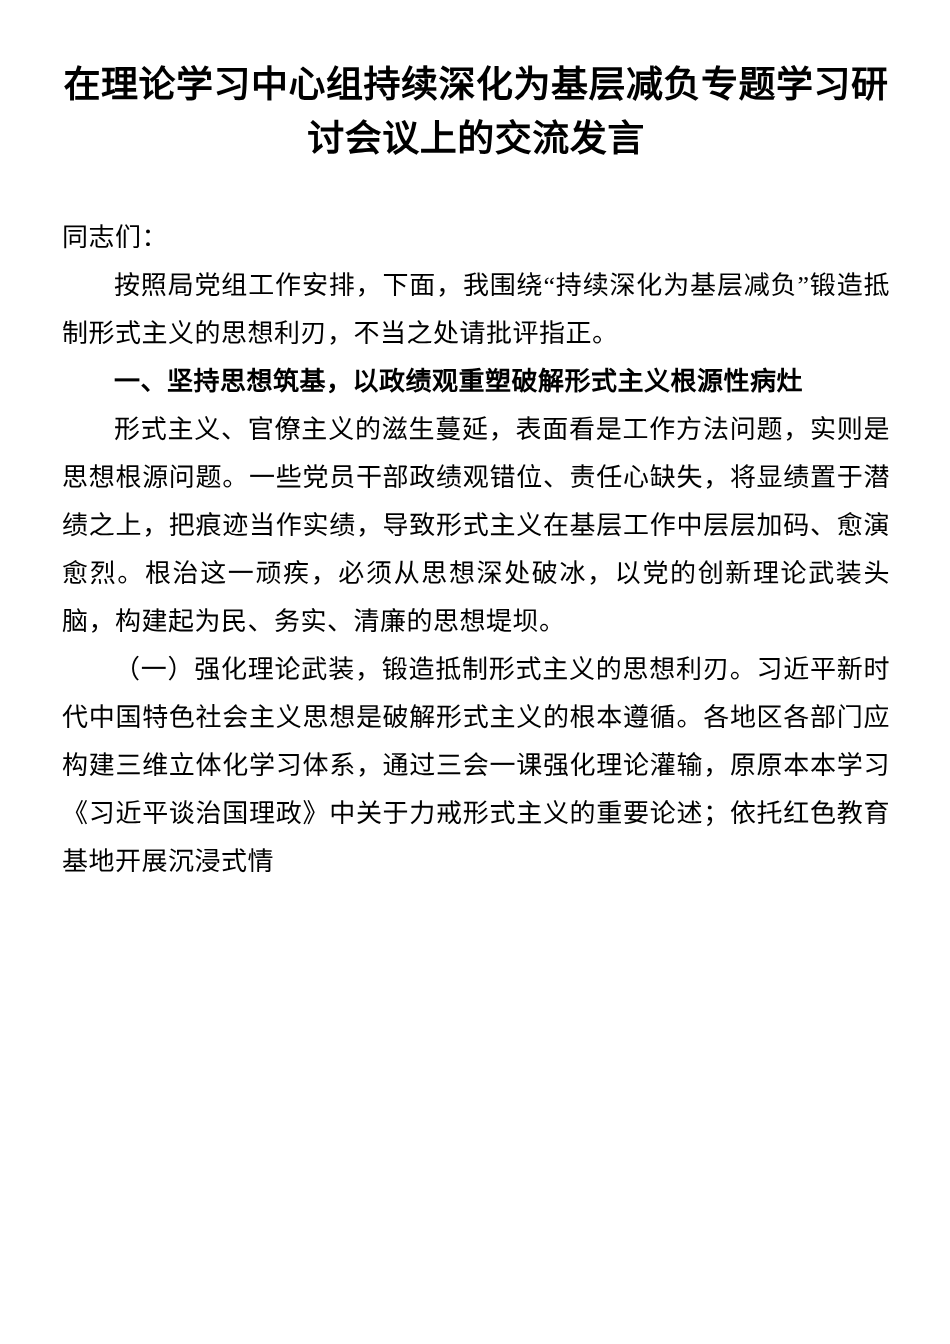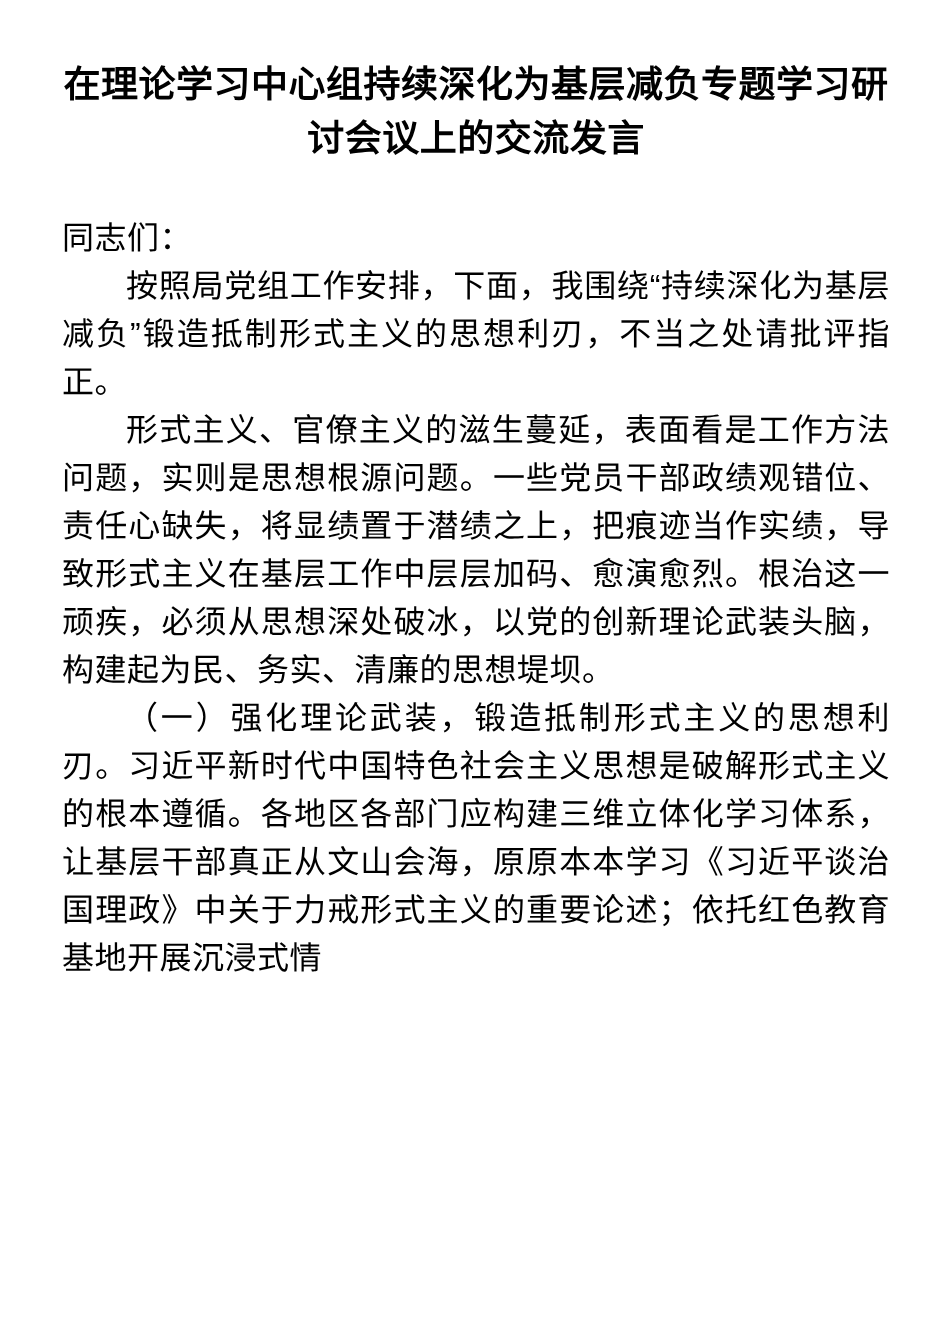--- a/index.html
+++ b/index.html
@@ -10,34 +10,34 @@
   .page {
     position: relative;
     width: 950px;
     height: 1344px;
     margin: 0 auto;
     background: #ffffff;
     color: #000000;
     overflow: hidden;
     box-sizing: border-box;
     padding: 58px 60px 0 62px;
-    font-family: Liberation Sans, sans-serif;
+    font-family: Liberation Serif, serif;
     border-radius: 24px;
   }
   .doc-title {
     margin: 0 0 48px 0;
     font-size: 37px;
     line-height: 54px;
     font-weight: 700;
     text-align: center;
     letter-spacing: 0.5px;
   }
   .doc-content p {
     margin: 0;
-    font-size: 32px;
+    font-size: 26px;
     line-height: 48px;
     text-align: justify;
     text-justify: inter-ideograph;
     letter-spacing: 0.5px;
   }
   .para {
     text-indent: 2em;
   }
   .salutation {
     text-indent: 0;
@@ -51,18 +51,19 @@
 
 <div class="page">
   <h1 class="doc-title">在理论学习中心组持续深化为基层减负专题学习研讨会议上的交流发言</h1>
 
   <div class="doc-content">
     <p class="salutation">同志们：</p>
 
     <p class="para">按照局党组工作安排，下面，我围绕“持续深化为基层减负”锻造抵制形式主义的思想利刃，不当之处请批评指正。</p>
 
 
+    <p class="para section-heading">一、坚持思想筑基，以政绩观重塑破解形式主义根源性病灶</p>
 
     <p class="para">形式主义、官僚主义的滋生蔓延，表面看是工作方法问题，实则是思想根源问题。一些党员干部政绩观错位、责任心缺失，将显绩置于潜绩之上，把痕迹当作实绩，导致形式主义在基层工作中层层加码、愈演愈烈。根治这一顽疾，必须从思想深处破冰，以党的创新理论武装头脑，构建起为民、务实、清廉的思想堤坝。</p>
 
-    <p class="para">（一）强化理论武装，锻造抵制形式主义的思想利刃。习近平新时代中国特色社会主义思想是破解形式主义的根本遵循。各地区各部门应构建三维立体化学习体系，让基层干部真正从文山会海，原原本本学习《习近平谈治国理政》中关于力戒形式主义的重要论述；依托红色教育基地开展沉浸式情</p>
+    <p class="para">（一）强化理论武装，锻造抵制形式主义的思想利刃。习近平新时代中国特色社会主义思想是破解形式主义的根本遵循。各地区各部门应构建三维立体化学习体系，通过三会一课强化理论灌输，原原本本学习《习近平谈治国理政》中关于力戒形式主义的重要论述；依托红色教育基地开展沉浸式情</p>
   </div>
 </div>
 
 </body></html>

